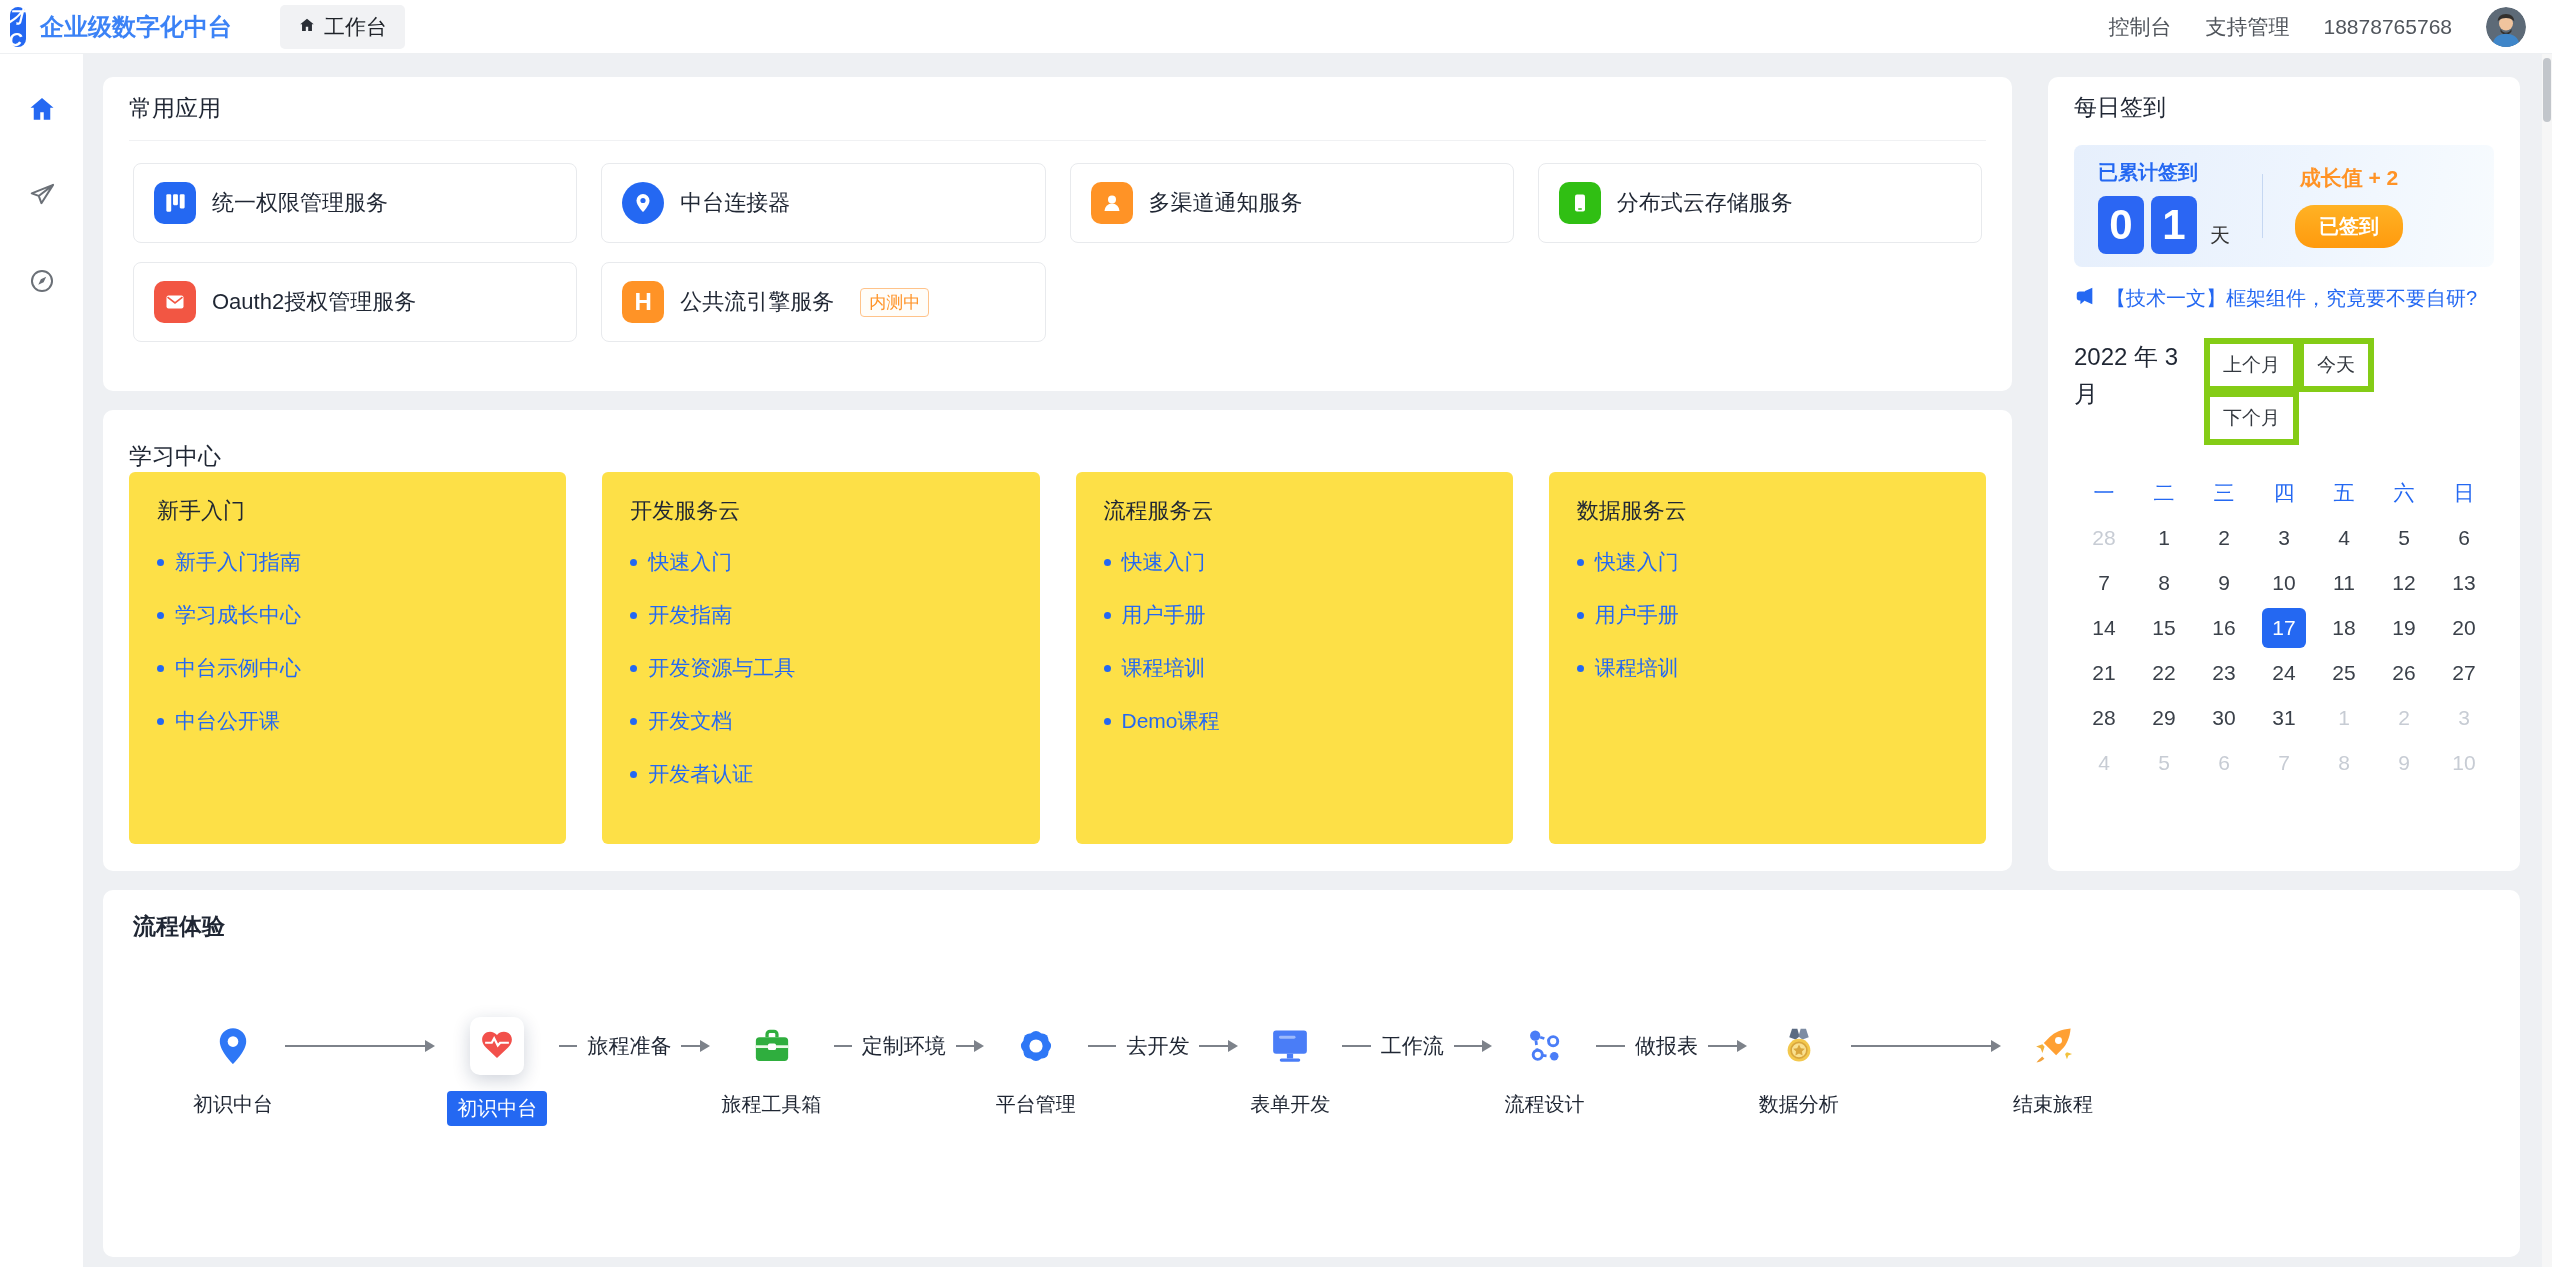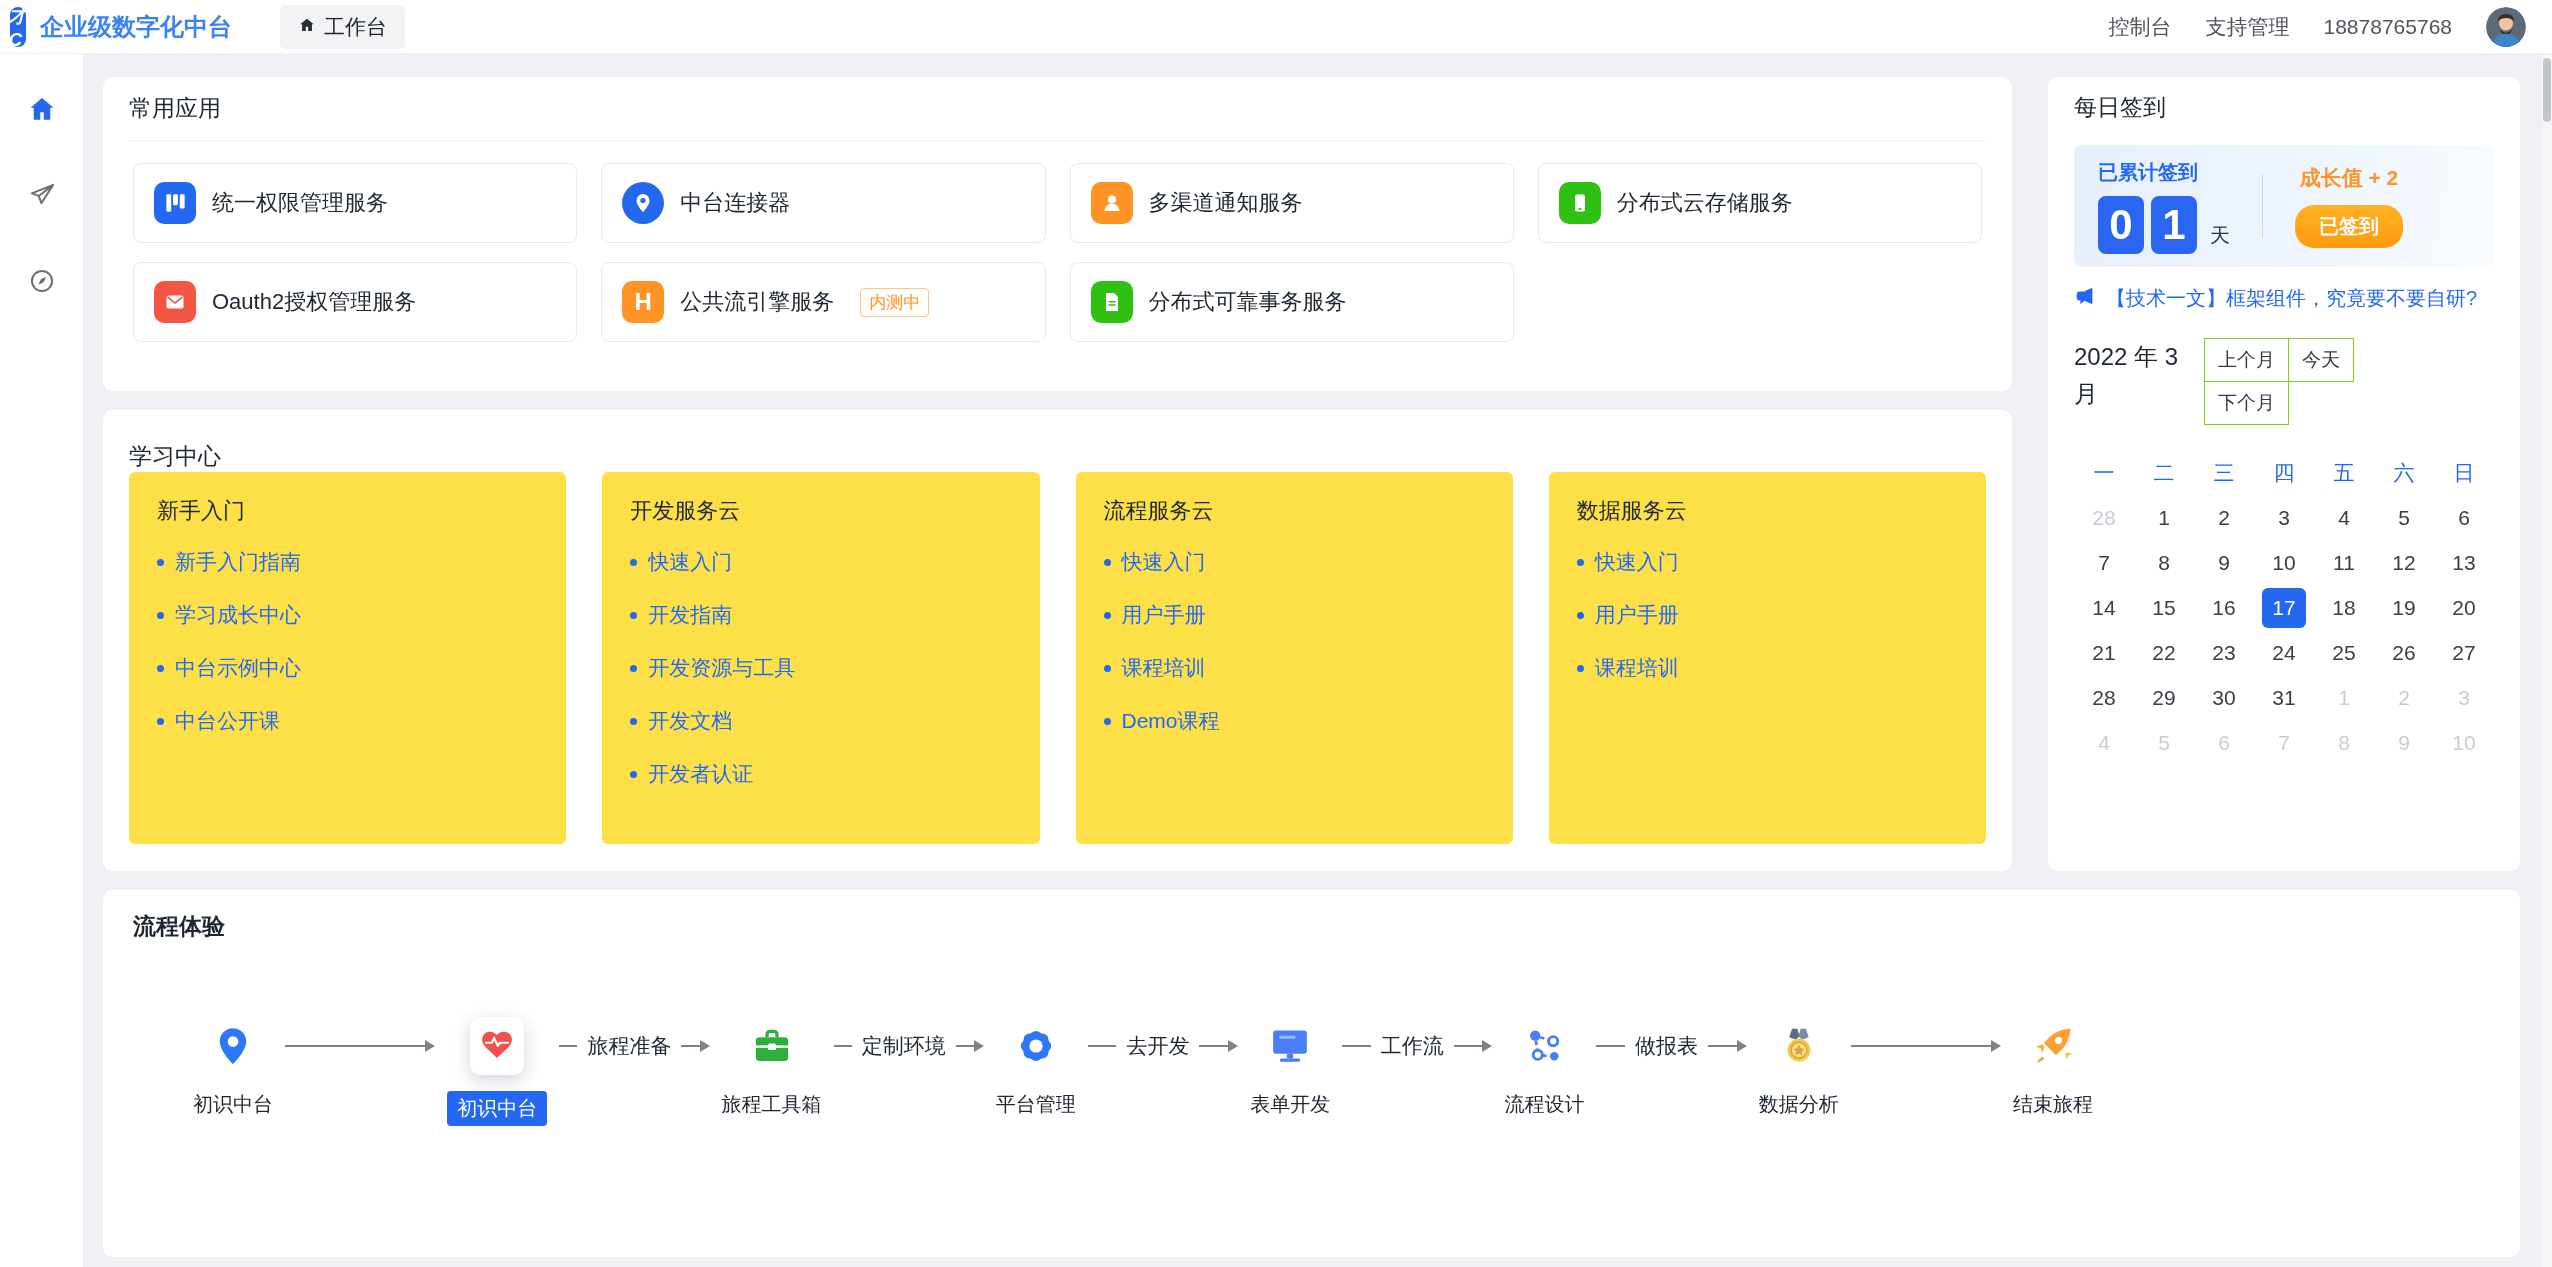--- a/index.html
+++ b/index.html
@@ -112,21 +112,21 @@
   .growth { color:#ff9326; font-size:21px; font-weight:bold; white-space:nowrap; }
   .signed-btn {
     background:linear-gradient(180deg,#ffb224,#ff9a0e); color:#fff; font-size:20px; font-weight:600;
     border:none; border-radius:19px; padding:8px 24px; cursor:pointer; font-family:inherit;
   }
   .notice { display:flex; align-items:center; gap:10px; margin-top:18px; color:#2468f2; font-size:20px; font-weight:500; cursor:pointer; }
   .cal-header { display:flex; margin-top:26px; }
   .month-label { width:112px; font-size:24px; line-height:1.55; color:#1f2633; }
   .cal-btns { display:flex; flex-wrap:wrap; width:172px; margin-left:18px; align-content:flex-start; }
   .cal-btn {
-    border:1px solid #84cc16; background:#fff; font-size:19px; color:#33383f;
+    border:6px solid #84cc16; background:#fff; font-size:19px; color:#33383f;
     padding:8px 13px; margin:0 -1px -1px 0; cursor:pointer; font-family:inherit; white-space:nowrap;
   }
   .cal-grid { display:grid; grid-template-columns:repeat(7,1fr); margin-top:26px; }
   .cal-cell { height:45px; display:flex; align-items:center; justify-content:center; font-size:21px; color:#3a4049; cursor:pointer; }
   .cal-cell.wd { color:#2468f2; cursor:default; }
   .cal-cell.muted { color:#c7ccd4; }
   .cal-cell.selected {
     background:#2468f2; color:#fff; border-radius:6px;
     width:44px; height:40px; align-self:center; justify-self:center;
   }
@@ -244,30 +244,20 @@
       </div>
 
       <div class="app-card">
         <div class="app-icon ic-orange">
           <span class="h-letter">H</span>
         </div>
         <span class="app-label">公共流引擎服务</span>
         <span class="beta-badge">内测中</span>
       </div>
 
-      <div class="app-card">
-        <div class="app-icon ic-green">
-          <svg width="24" height="24" viewBox="0 0 24 24">
-              <path d="M6 3h8l4 4v14H6z" fill="#fff"></path>
-              <rect x="8.5" y="11" width="7" height="1.5" fill="#30bf13"></rect>
-              <rect x="8.5" y="14.2" width="7" height="1.5" fill="#30bf13"></rect>
-            </svg>
-        </div>
-        <span class="app-label">分布式可靠事务服务</span>
-      </div>
 
     </div>
   </div>
 
   <div class="card card-learning">
     <div class="learning-head">
         <span class="section-title">学习中心</span>
       </div>
     <div class="learn-grid">
 

